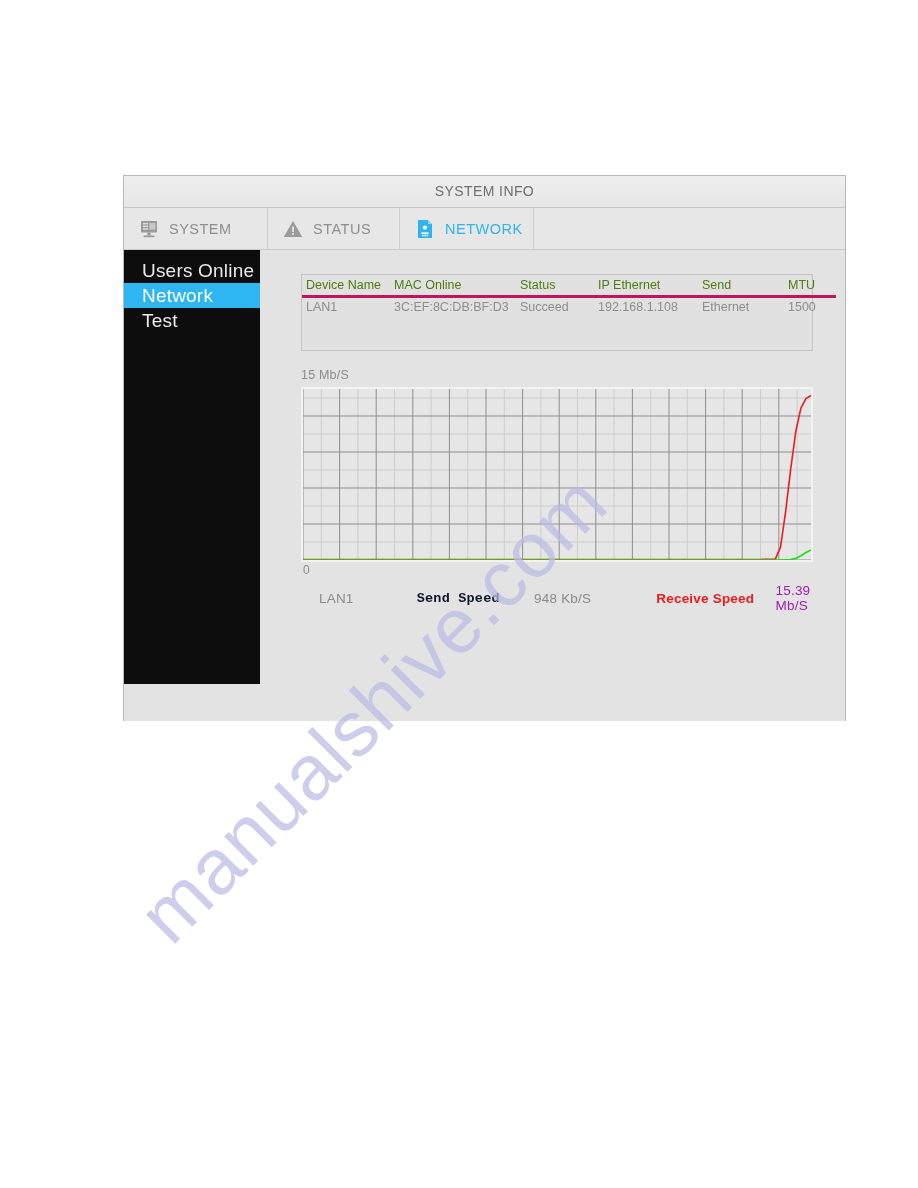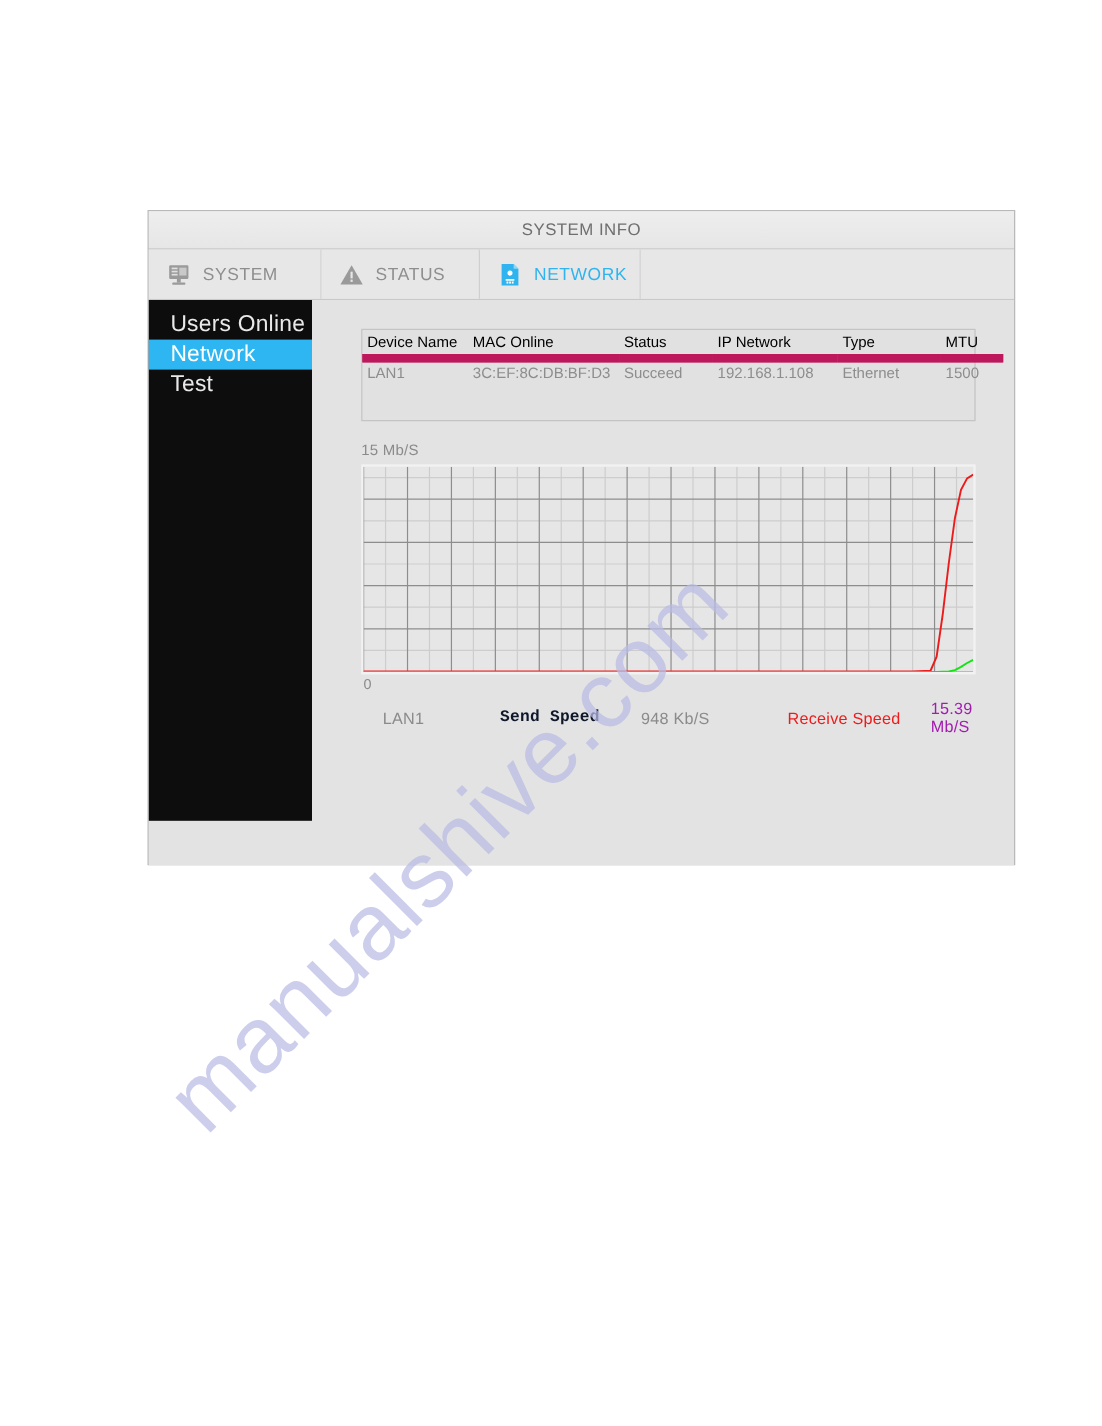--- a/index.html
+++ b/index.html
@@ -144,23 +144,23 @@
     color: #8b8b8b;
   }
   #info-table table {
     width: 100%;
     border-collapse: collapse;
     table-layout: fixed;
   }
   #info-table th {
     font-weight: normal;
     text-align: left;
-    color: #000000;
+    color: #4d7c0f;
     padding: 3px 0 3px 4px;
-    border-bottom: 7px solid #be185d;
+    border-bottom: 3px solid #be185d;
     font-size: 12.5px;
   }
   #info-table td {
     text-align: left;
     color: #8d8d8d;
     padding: 2px 0 2px 4px;
     font-size: 12.5px;
   }
   .col-dev  { width: 84px; }
   .col-mac  { width: 122px; }
@@ -203,21 +203,21 @@
     margin-top: 21px;
     margin-left: 18px;
     display: flex;
     align-items: center;
     font-size: 13.5px;
     letter-spacing: .2px;
   }
   .lg-dev   { color: #8b8b8b; width: 100px; }
   .lg-send  { color: #0f172a; font-weight: bold; width: 120px; font-family: Liberation Mono, monospace; }
   .lg-sendv { color: #8b8b8b; width: 125px; }
-  .lg-recv  { color: #ec1c1c; font-weight: normal; width: 122px; }
+  .lg-recv  { color: #ec1c1c; font-weight: bold; width: 122px; }
   .lg-recvv { color: #a21caf; }
 </style>
 </head>
 <body>
 
 <div id="dialog">
 
   <div id="titlebar">SYSTEM INFO</div>
 
   <div id="tabstrip">
@@ -283,22 +283,22 @@
 
     <div id="content">
 
       <div id="info-table">
         <table>
           <thead>
             <tr>
               <th class="col-dev">Device Name</th>
               <th class="col-mac">MAC Online</th>
               <th class="col-sts">Status</th>
-              <th class="col-ip">IP Network</th>
-              <th class="col-type">Type</th>
+              <th class="col-ip">IP Ethernet</th>
+              <th class="col-type">Send</th>
               <th class="col-mtu">MTU</th>
             </tr>
           </thead>
           <tbody>
             <tr>
               <td>LAN1</td>
               <td>3C:EF:8C:DB:BF:D3</td>
               <td>Succeed</td>
               <td>192.168.1.108</td>
               <td>Ethernet</td>

